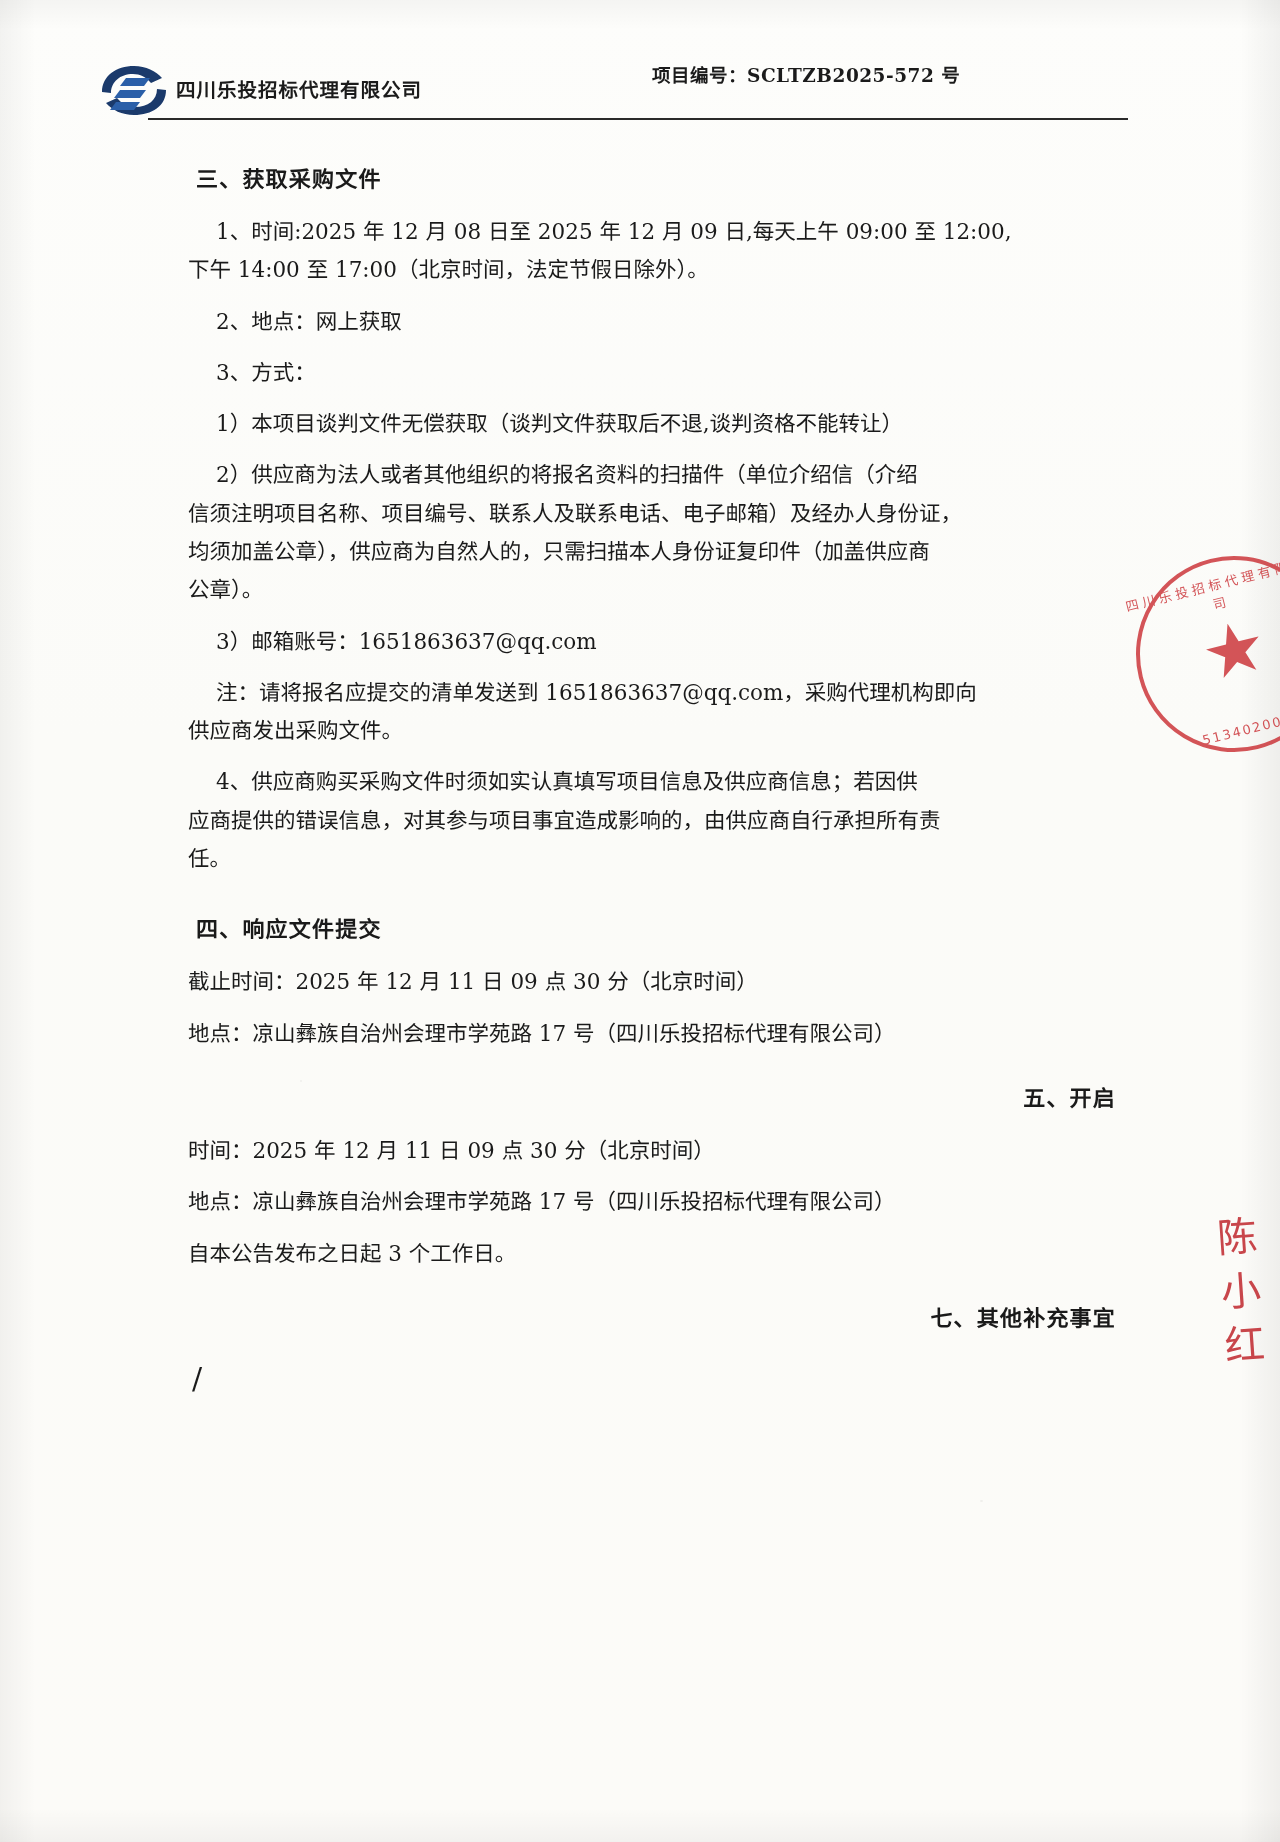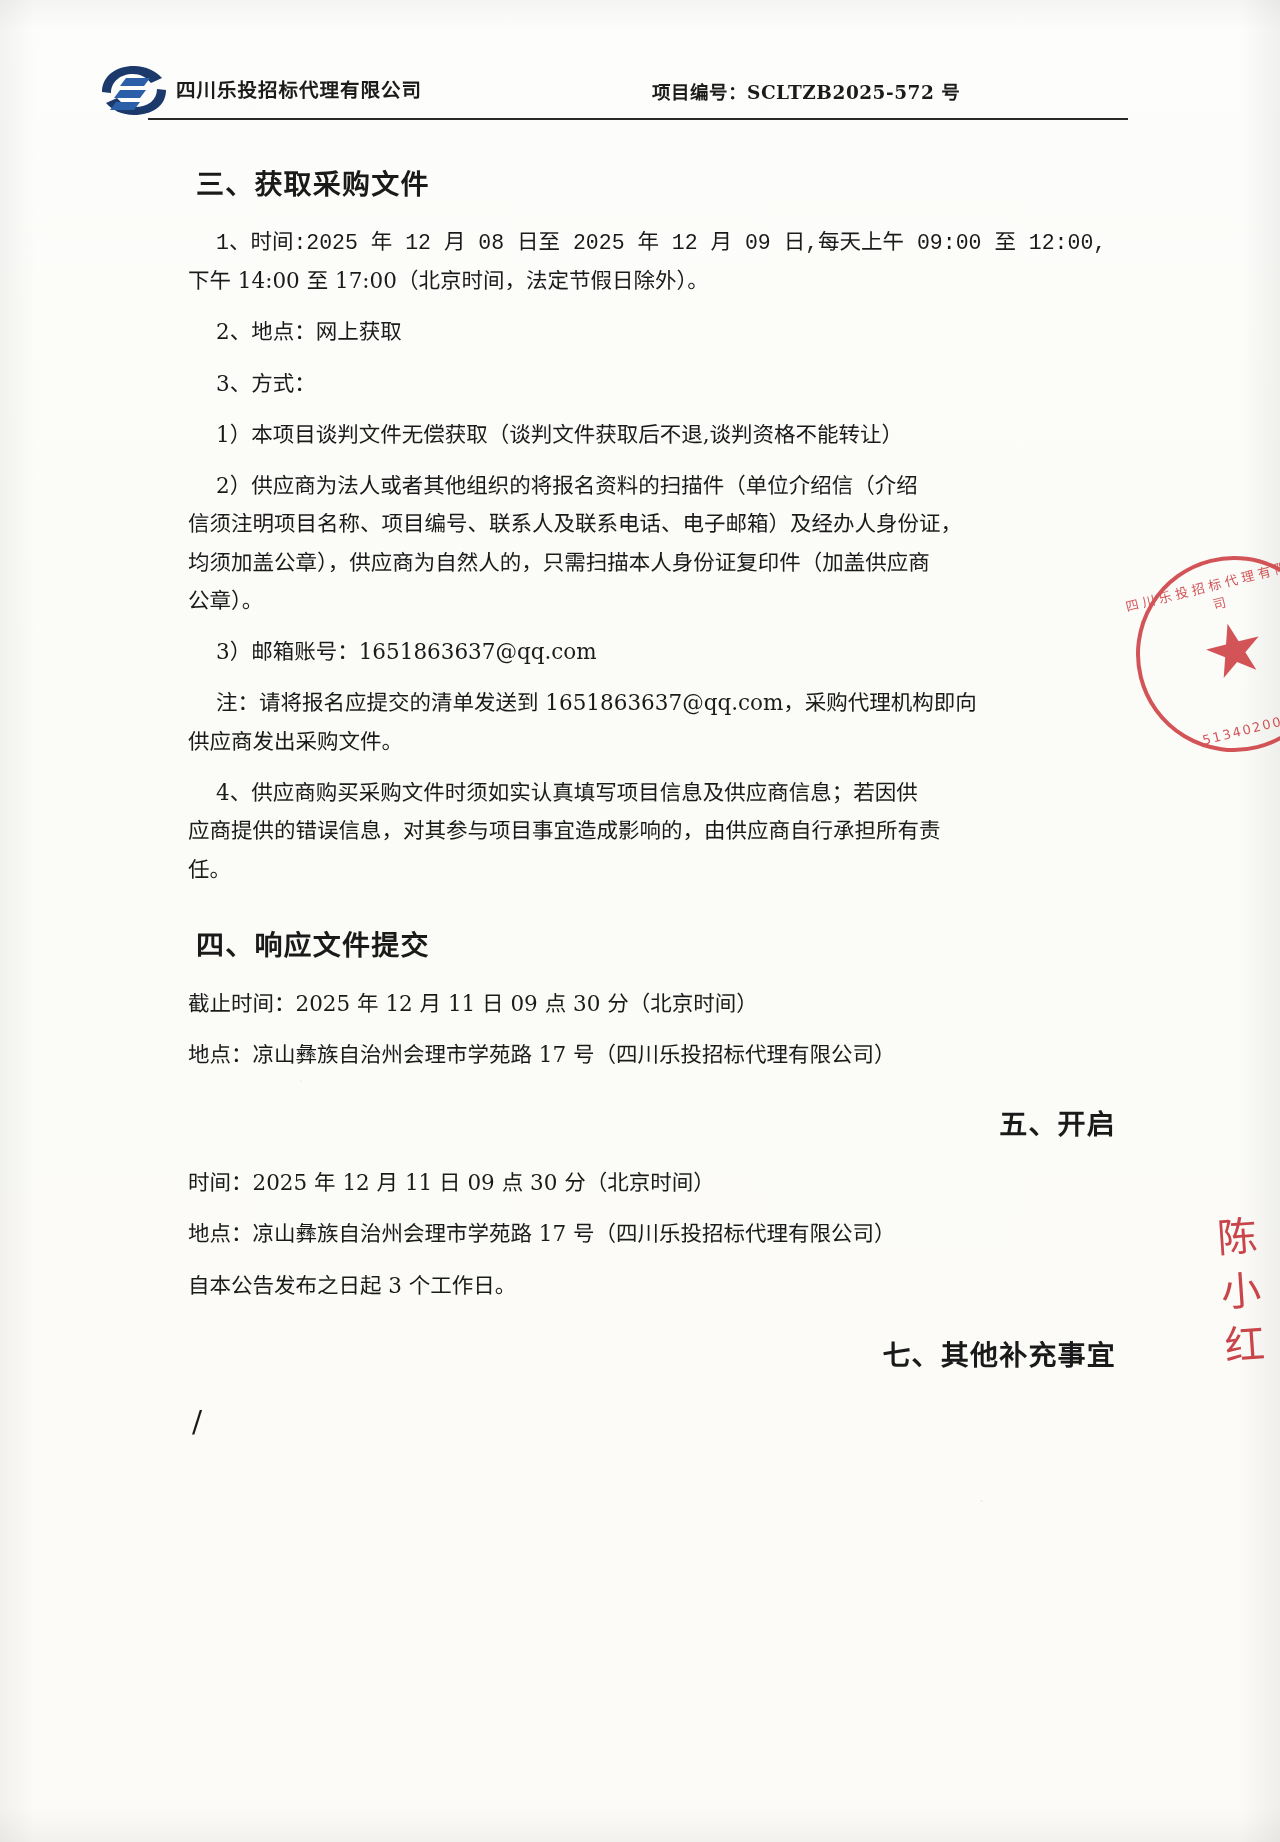--- a/index.html
+++ b/index.html
@@ -60,21 +60,21 @@
     top: 18px;
     font-family: "DejaVu Sans", "Liberation Sans", sans-serif;
     font-weight: bold;
     font-size: 19.5px;
     letter-spacing: 1px;
     color: #1b1b1b;
   }
   .header-projectno {
     position: absolute;
     left: 556px;
-    top: 22px;
+    top: 5px;
     font-family: "DejaVu Serif", "Liberation Serif", serif;
     font-weight: bold;
     font-size: 18.5px;
     letter-spacing: 0.5px;
     white-space: nowrap;
     color: #1b1b1b;
   }
   .header-rule {
     position: absolute;
     left: 52px;
@@ -85,21 +85,21 @@
 
   
   .body {
     margin-top: 34px;
     font-size: 21.5px;
     line-height: 1.78;
   }
   .sec-title {
     font-family: "DejaVu Sans", "Liberation Sans", sans-serif;
     font-weight: bold;
-    font-size: 28px;
+    font-size: 22px;
     letter-spacing: 1.2px;
     margin: 26px 0 14px 0;
     padding-left: 100px;
   }
   .sec-title:first-child { margin-top: 0; }
   p.wrap-0 {
     padding-left: 92px;
     text-indent: 0;
     margin: 0 0 13px 0;
   }
@@ -207,21 +207,21 @@
       <div class="header-projectno">
         <span>项目编号：</span><span>SCLTZB2025-572 号</span>
       </div>
       <div class="header-rule"></div>
     </div>
 
     <div class="body">
 
       <div class="sec-title">三、获取采购文件</div>
 
-      <p class="wrap-0" style="padding-left:92px;font-family:Liberation Mono, monospace;">
+      <p class="wrap-0" style="padding-left:92px;">
         <span style="margin-left:28px;">1、时间:2025 年 12 月 08 日至 2025 年 12 月 09 日,每天上午 09:00 至 12:00,</span>
       </p>
       <p class="wrap-0" style="margin-top:-13px;">下午 14:00 至 17:00（北京时间，法定节假日除外）。</p>
 
       <p class="wrap-0">
         <span style="margin-left:28px;">2、地点：网上获取</span>
       </p>
 
       <p class="wrap-0">
         <span style="margin-left:28px;margin-top:21px;">3、方式：</span>

